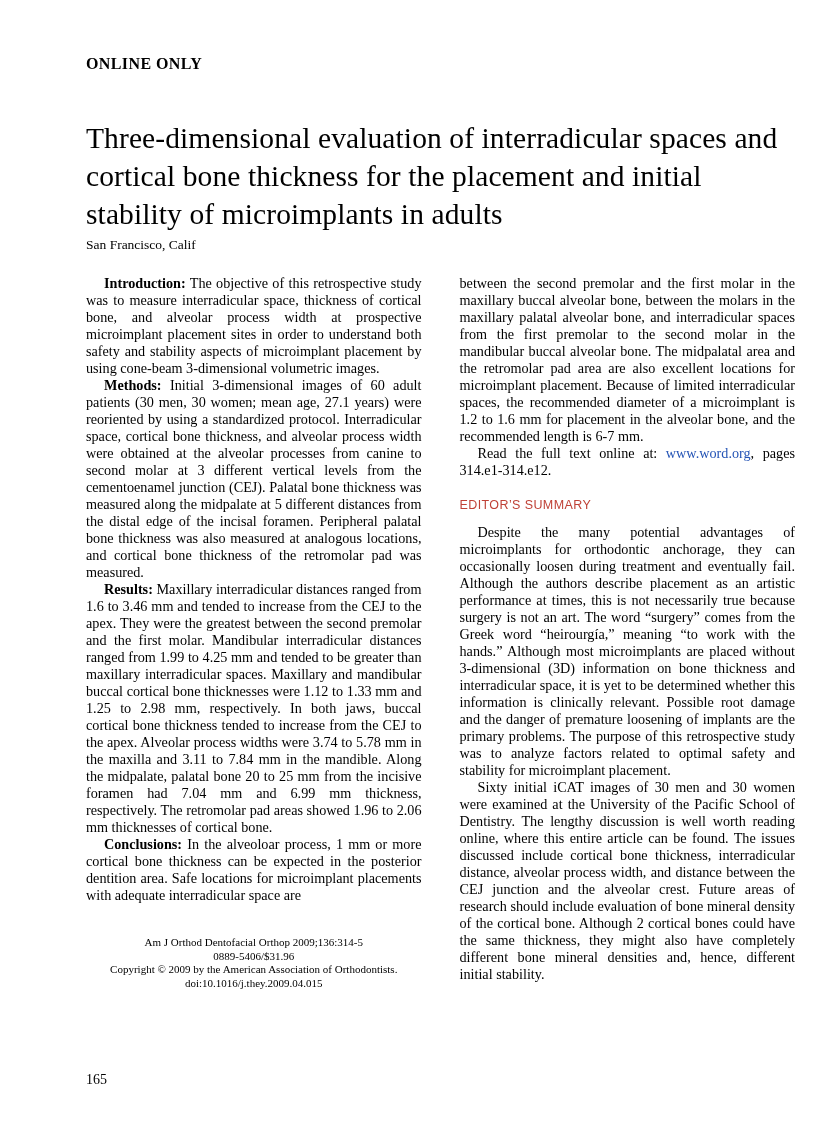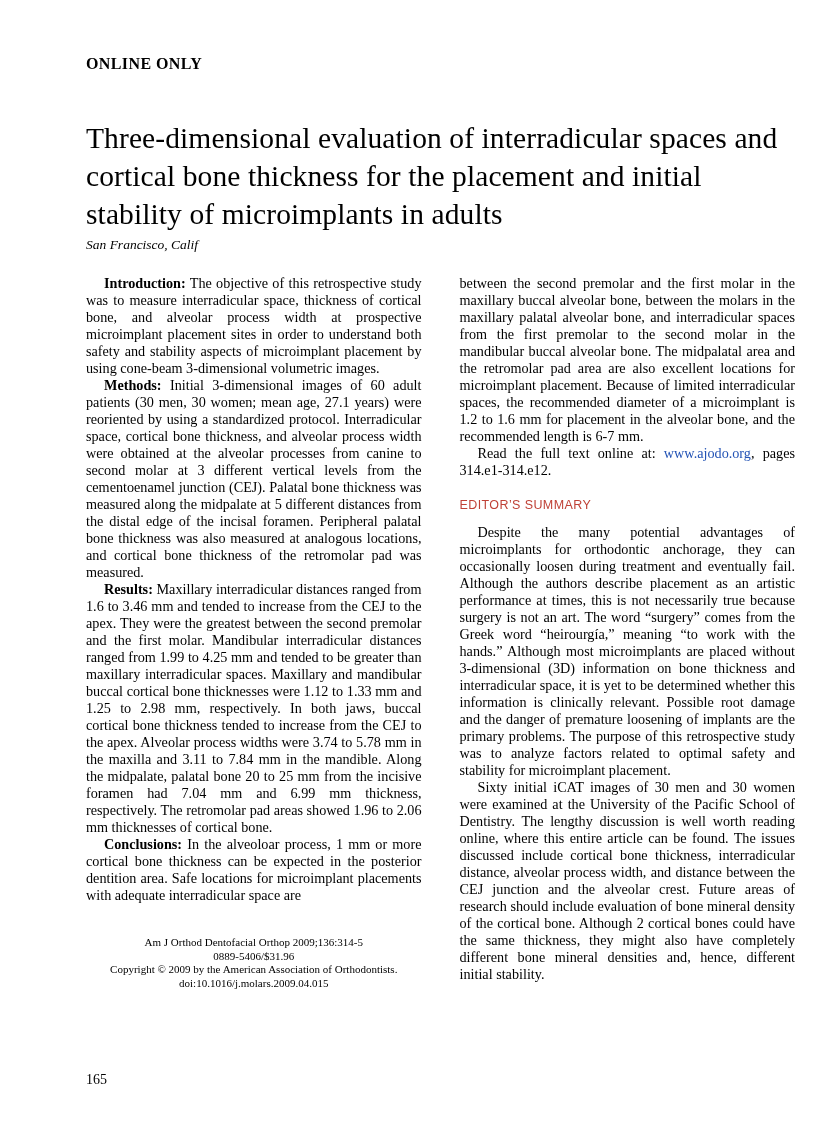--- a/index.html
+++ b/index.html
@@ -30,21 +30,20 @@
   }
   .authors {
     margin-top: 26px;
     font-family: "Liberation Sans", sans-serif;
     font-size: 13px;
     color: #4d4d4d;
   }
   .affiliation {
     margin-top: 4px;
     font-size: 13.5px;
-    font-style: italic;
   }
   .columns {
     display: flex;
     gap: 38px;
     margin-top: 22px;
     font-size: 14.2px;
     line-height: 17px;
     text-align: justify;
   }
   .col { flex: 1; min-width: 0; }
@@ -95,27 +94,27 @@
     <div class="col">
       <p class="para"><span class="lead">Introduction:</span><span> The objective of this retrospective study was to measure interradicular space, thickness of cortical bone, and alveolar process width at prospective microimplant placement sites in order to understand both safety and stability aspects of microimplant placement by using cone-beam 3-dimensional volumetric images.</span></p>
       <p class="para"><span class="lead">Methods:</span><span> Initial 3-dimensional images of 60 adult patients (30 men, 30 women; mean age, 27.1 years) were reoriented by using a standardized protocol. Interradicular space, cortical bone thickness, and alveolar process width were obtained at the alveolar processes from canine to second molar at 3 different vertical levels from the cementoenamel junction (CEJ). Palatal bone thickness was measured along the midpalate at 5 different distances from the distal edge of the incisal foramen. Peripheral palatal bone thickness was also measured at analogous locations, and cortical bone thickness of the retromolar pad was measured.</span></p>
       <p class="para"><span class="lead">Results:</span><span> Maxillary interradicular distances ranged from 1.6 to 3.46 mm and tended to increase from the CEJ to the apex. They were the greatest between the second premolar and the first molar. Mandibular interradicular distances ranged from 1.99 to 4.25 mm and tended to be greater than maxillary interradicular spaces. Maxillary and mandibular buccal cortical bone thicknesses were 1.12 to 1.33 mm and 1.25 to 2.98 mm, respectively. In both jaws, buccal cortical bone thickness tended to increase from the CEJ to the apex. Alveolar process widths were 3.74 to 5.78 mm in the maxilla and 3.11 to 7.84 mm in the mandible. Along the midpalate, palatal bone 20 to 25 mm from the incisive foramen had 7.04 mm and 6.99 mm thickness, respectively. The retromolar pad areas showed 1.96 to 2.06 mm thicknesses of cortical bone.</span></p>
       <p class="para"><span class="lead">Conclusions:</span><span> In the alveoloar process, 1 mm or more cortical bone thickness can be expected in the posterior dentition area. Safe locations for microimplant placements with adequate interradicular space are</span></p>
 
       <div class="footnote">
         <div>Am J Orthod Dentofacial Orthop 2009;136:314-5</div>
         <div>0889-5406/$31.96</div>
         <div>Copyright © 2009 by the American Association of Orthodontists.</div>
-        <div>doi:10.1016/j.molars.2009.04.015</div>
+        <div>doi:10.1016/j.they.2009.04.015</div>
       </div>
     </div>
 
     <div class="col">
       <p class="para noindent">between the second premolar and the first molar in the maxillary buccal alveolar bone, between the molars in the maxillary palatal alveolar bone, and interradicular spaces from the first premolar to the second molar in the mandibular buccal alveolar bone. The midpalatal area and the retromolar pad area are also excellent locations for microimplant placement. Because of limited interradicular spaces, the recommended diameter of a microimplant is 1.2 to 1.6 mm for placement in the alveolar bone, and the recommended length is 6-7 mm.</p>
-      <p class="para"><span>Read the full text online at: </span><a class="link">www.ajodo.org</a><span>, pages 314.e1-314.e12.</span></p>
+      <p class="para"><span>Read the full text online at: </span><a class="link">www.word.org</a><span>, pages 314.e1-314.e12.</span></p>
 
       <h2 class="editors-heading">EDITOR’S SUMMARY</h2>
       <p class="para">Despite the many potential advantages of microimplants for orthodontic anchorage, they can occasionally loosen during treatment and eventually fail. Although the authors describe placement as an artistic performance at times, this is not necessarily true because surgery is not an art. The word “surgery” comes from the Greek word “heirourgía,” meaning “to work with the hands.” Although most microimplants are placed without 3-dimensional (3D) information on bone thickness and interradicular space, it is yet to be determined whether this information is clinically relevant. Possible root damage and the danger of premature loosening of implants are the primary problems. The purpose of this retrospective study was to analyze factors related to optimal safety and stability for microimplant placement.</p>
       <p class="para">Sixty initial iCAT images of 30 men and 30 women were examined at the University of the Pacific School of Dentistry. The lengthy discussion is well worth reading online, where this entire article can be found. The issues discussed include cortical bone thickness, interradicular distance, alveolar process width, and distance between the CEJ junction and the alveolar crest. Future areas of research should include evaluation of bone mineral density of the cortical bone. Although 2 cortical bones could have the same thickness, they might also have completely different bone mineral densities and, hence, different initial stability.</p>
     </div>
 
   </div>
 
   <div class="page-number">165</div>
 

